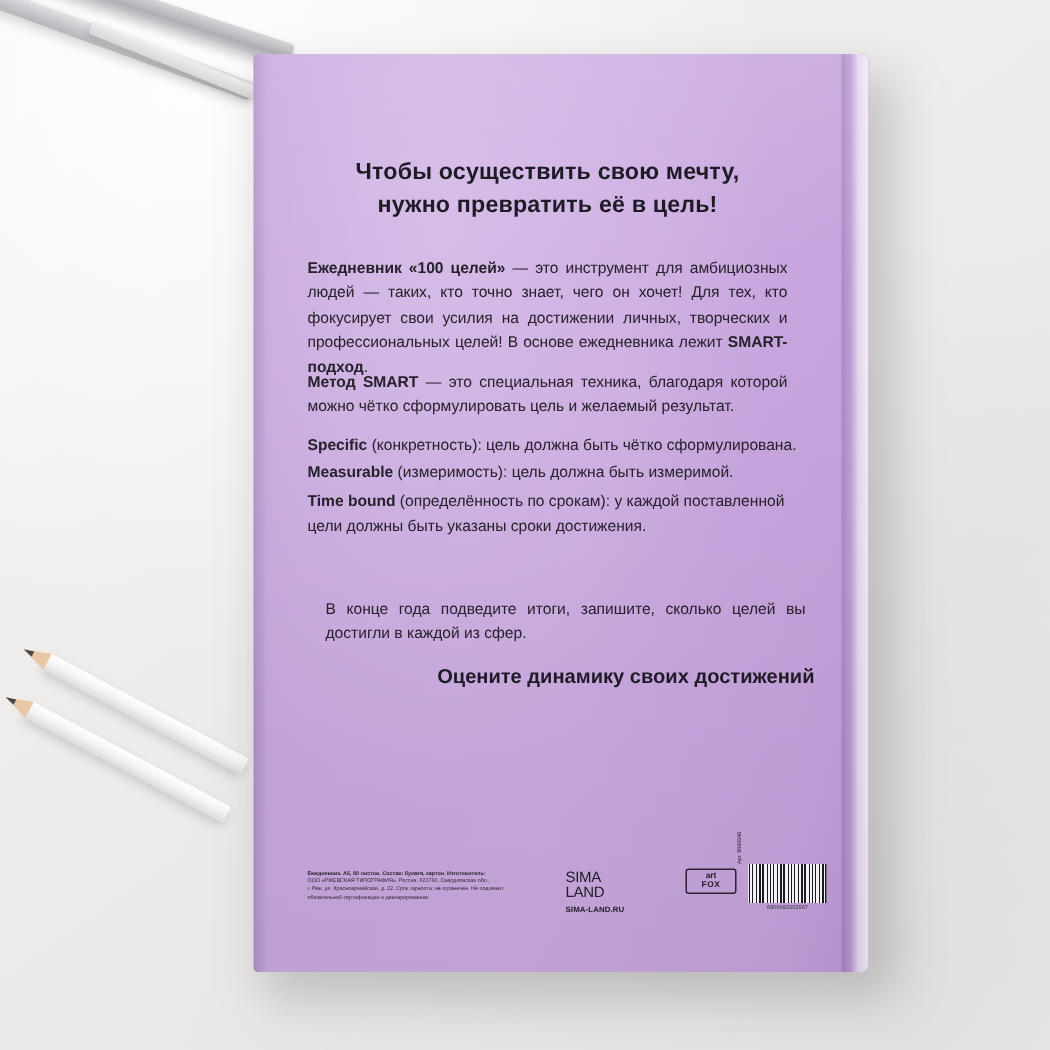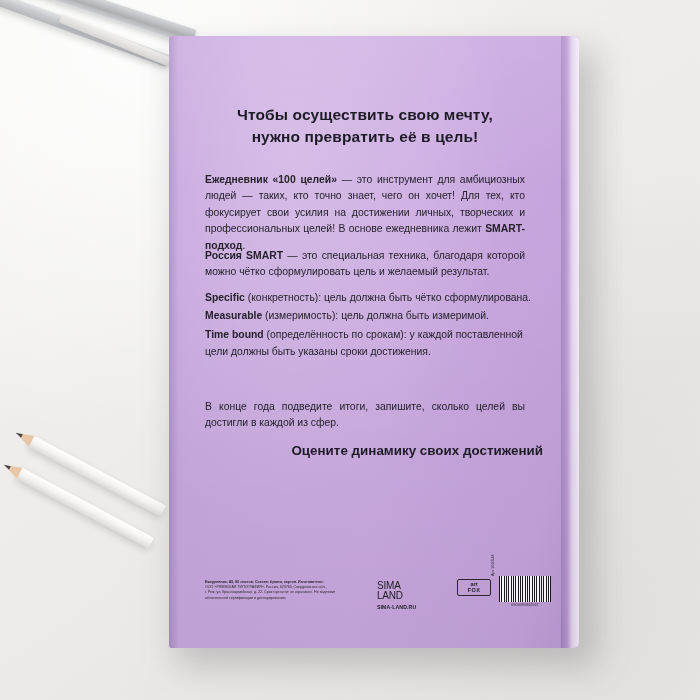--- a/index.html
+++ b/index.html
@@ -207,21 +207,21 @@
   .smart-list {
     position: absolute;
     left: 18px;
     top: 254px;
     width: 330px;
     font-size: 10.4px;
     line-height: 1.62;
     color: #26212b;
   }
   .smart-list .row { margin-bottom: 1.5px; }
-  #para3 { top: 363px; }
+  #para3 { top: 363px; margin-left: 12px; }
   .closing {
     position: absolute;
     top: 405px;
     left: 0;
     width: 356px;
     text-align: right;
     font-size: 13.4px;
     font-weight: bold;
     line-height: 1.45;
     color: #1f1b26;
@@ -340,21 +340,21 @@
 
     <div class="content">
 
       <div class="headline">
         <div>Чтобы осуществить свою мечту,</div>
         <div>нужно превратить её в цель!</div>
       </div>
 
       <div class="body-block" id="para1"><b>Ежедневник «100 целей»</b> — это инструмент для амбициозных людей — таких, кто точно знает, чего он хочет! Для тех, кто фокусирует свои усилия на достижении личных, творческих и профессиональных целей! В основе ежедневника лежит <b>SMART-подход</b>.</div>
 
-      <div class="body-block" id="para2"><b>Россия SMART</b> — это специальная техника, благодаря которой можно чётко сформулировать цель и желаемый результат.</div>
+      <div class="body-block" id="para2"><b>Метод SMART</b> — это специальная техника, благодаря которой можно чётко сформулировать цель и желаемый результат.</div>
 
       <div class="smart-list">
         <div class="row">
           <span class="b">Specific</span>
           <span>(конкретность): цель должна быть чётко сформулирована.</span>
         </div>
         <div class="row">
           <span class="b">Measurable</span>
           <span>(измеримость): цель должна быть измеримой.</span>
         </div>

